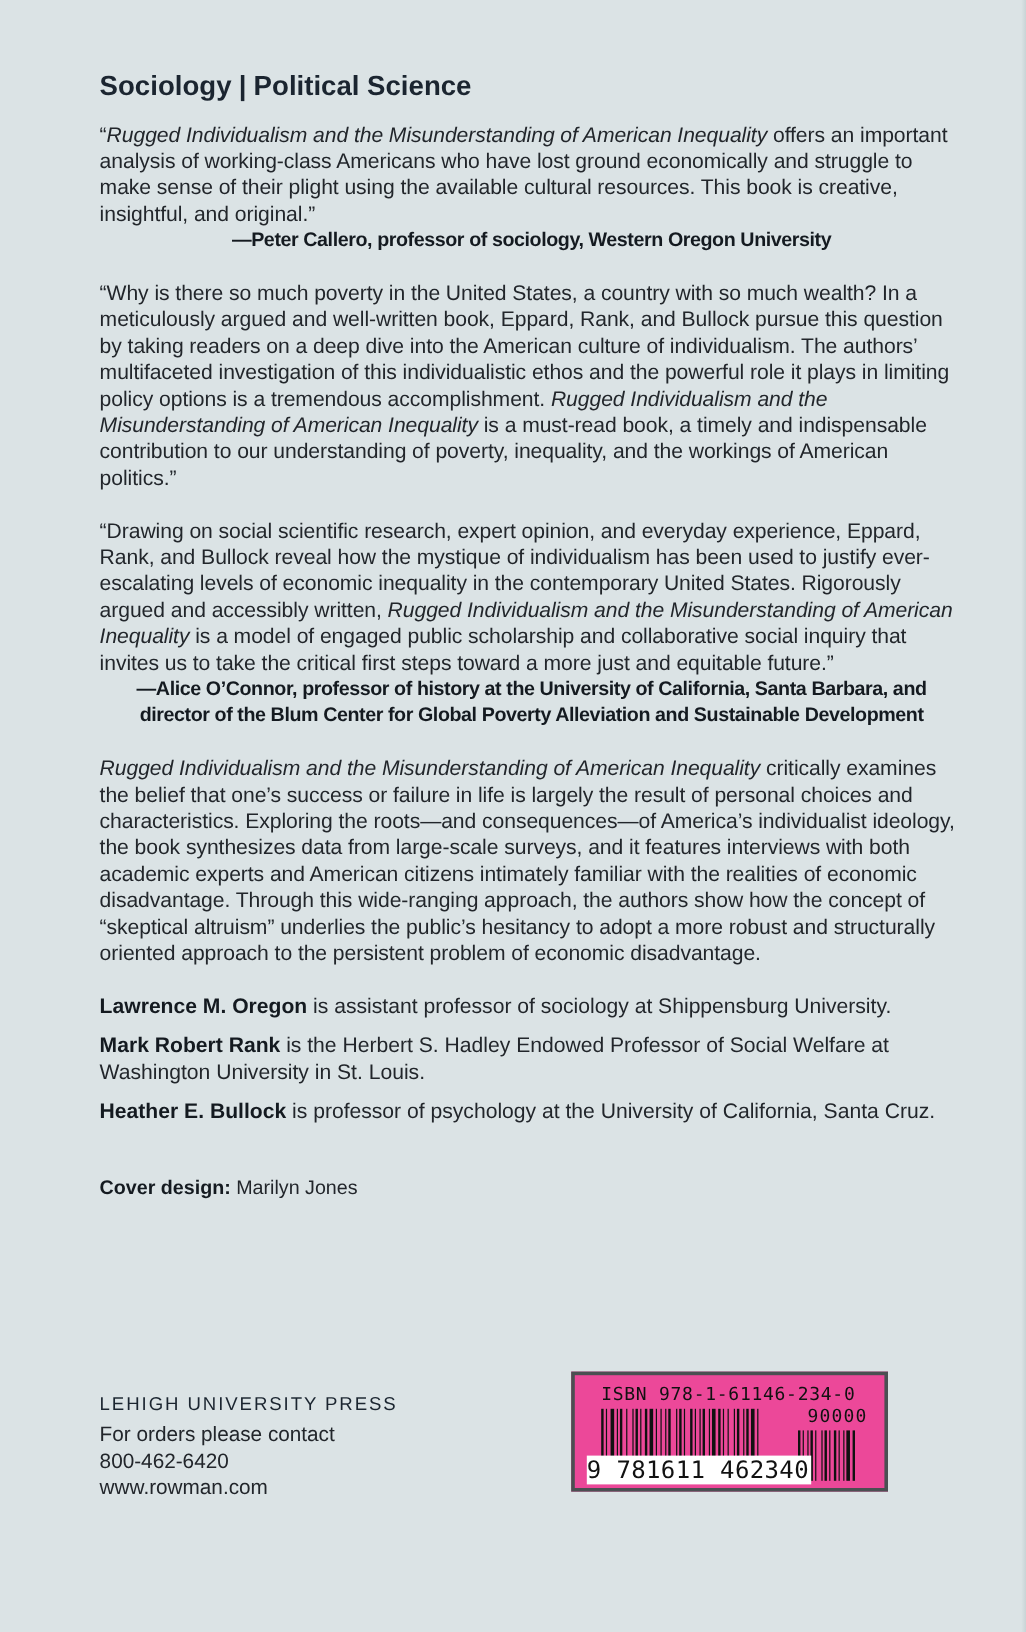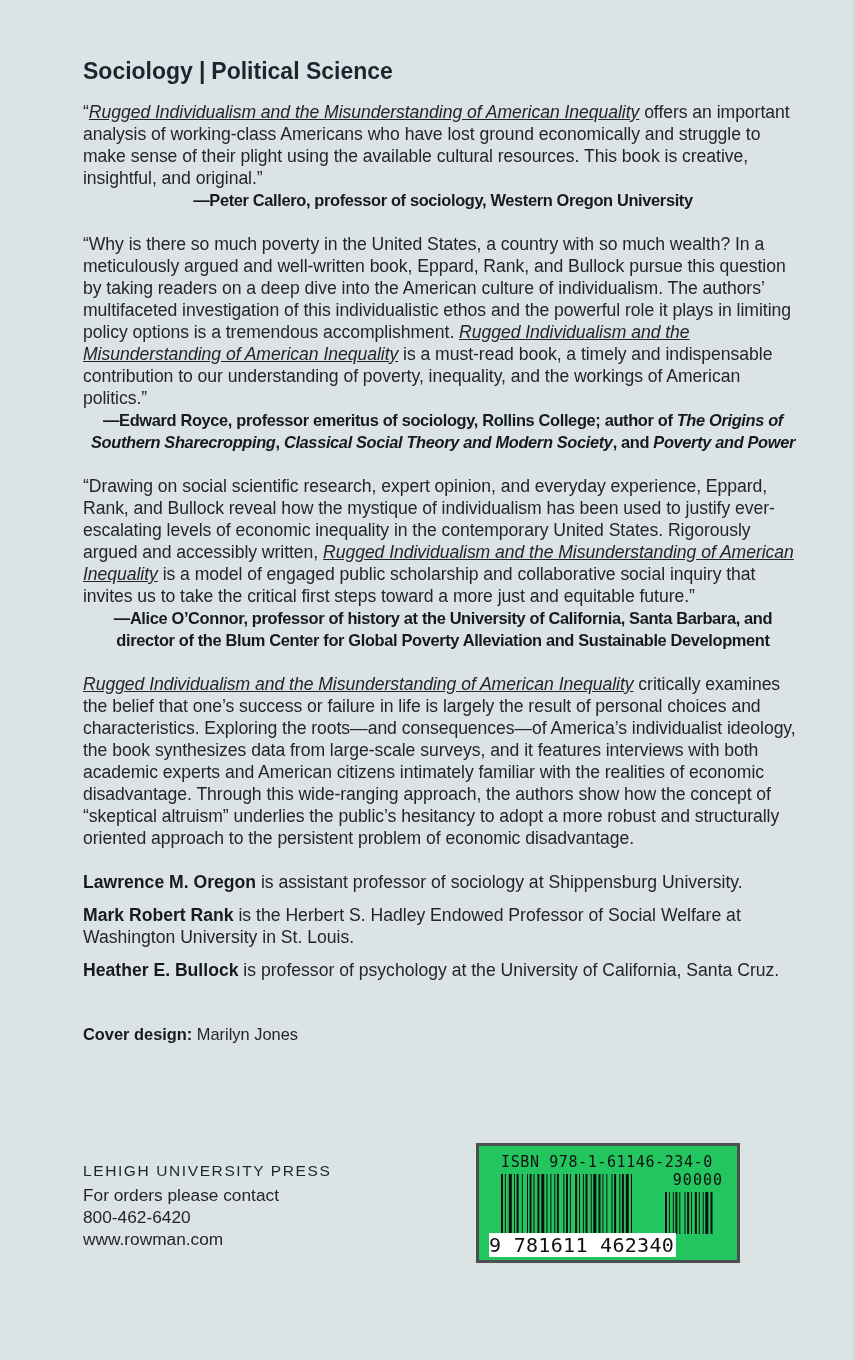--- a/index.html
+++ b/index.html
@@ -20,21 +20,21 @@
   }
   .category {
     font-size: 23px; font-weight: bold; letter-spacing: 0px;
     color: #1b2530; margin-bottom: 16px;
   }
   .category .sep { margin: 0 6px; font-weight: bold; }
   .para {
     font-size: 17.6px; line-height: 22px; color: #22262b;
     letter-spacing: -0.05px;
   }
-  .para i { font-style: italic; text-decoration: underline; }
+  .para i { font-style: italic; }
   .attrib {
     font-size: 16.4px; line-height: 22px; font-weight: bold;
     color: #141a20; letter-spacing: -0.35px;
     font-family: "Liberation Sans Narrow", "Liberation Sans", sans-serif;
     text-align: center;
   }
   .blurb { margin-bottom: 22px; }
   .desc { margin-bottom: 22px; }
   .bio { font-size: 17.6px; line-height: 22px; margin-bottom: 11px; color: #22262b; }
   .bio b { color: #141a20; }
@@ -43,22 +43,22 @@
   .credit b { color: #141a20; }
   .publisher-block {
     position: absolute; left: 83px; top: 1160px;
     font-size: 17.3px; line-height: 22px; color: #22262b;
   }
   .publisher-name {
     font-size: 15.5px; letter-spacing: 1.6px; font-weight: normal;
     color: #1b2530; margin-bottom: 2px;
   }
   .barcode-box {
-    position: absolute; left: 476px; top: 1143px; width: 264px; height: 120px;
-    background: #22c55e; border: 3px solid #4b4f52;
+    position: absolute; left: 476px; top: 1143px; width: 264px; height: 100px;
+    background: #ec4899; border: 3px solid #4b4f52;
     box-sizing: border-box;
   }
   .isbn-text {
     position: absolute; left: 22px; top: 7px;
     font-family: "DejaVu Sans Mono", monospace; font-size: 15px; letter-spacing: 0.6px;
     color: #111;
   }
   .price-text {
     position: absolute; right: 14px; top: 25px;
     font-family: "DejaVu Sans Mono", monospace; font-size: 15px; letter-spacing: 1px;
@@ -81,21 +81,20 @@
     <span>Sociology</span><span class="sep">|</span><span>Political Science</span>
   </div>
 
   <div id="blurbs">
       <div class="blurb">
         <div class="para"><span>“</span><i>Rugged Individualism and the Misunderstanding of American Inequality</i><span> offers an important analysis of working-class Americans who have lost ground economically and struggle to make sense of their plight using the available cultural resources. This book is creative, insightful, and original.”</span></div>
         <div class="attrib"><span>—Peter Callero, professor of sociology, Western Oregon University</span></div>
       </div>
       <div class="blurb">
         <div class="para"><span>“Why is there so much poverty in the United States, a country with so much wealth? In a meticulously argued and well-written book, Eppard, Rank, and Bullock pursue this question by taking readers on a deep dive into the American culture of individualism. The authors’ multifaceted investigation of this individualistic ethos and the powerful role it plays in limiting policy options is a tremendous accomplishment. </span><i>Rugged Individualism and the Misunderstanding of American Inequality</i><span> is a must-read book, a timely and indispensable contribution to our understanding of poverty, inequality, and the workings of American politics.”</span></div>
-        <div class="attrib"><span>—Edward Royce, professor emeritus of sociology, Rollins College; author of </span><i>The Origins of Southern Sharecropping</i><span>, </span><i>Classical Social Theory and Modern Society</i><span>, and </span><i>Poverty and Power</i></div>
       </div>
       <div class="blurb">
         <div class="para"><span>“Drawing on social scientific research, expert opinion, and everyday experience, Eppard, Rank, and Bullock reveal how the mystique of individualism has been used to justify ever-escalating levels of economic inequality in the contemporary United States. Rigorously argued and accessibly written, </span><i>Rugged Individualism and the Misunderstanding of American Inequality</i><span> is a model of engaged public scholarship and collaborative social inquiry that invites us to take the critical first steps toward a more just and equitable future.”</span></div>
         <div class="attrib"><span>—Alice O’Connor, professor of history at the University of California, Santa Barbara, and director of the Blum Center for Global Poverty Alleviation and Sustainable Development</span></div>
       </div>
     </div>
 
   <div class="para desc" id="description"><i>Rugged Individualism and the Misunderstanding of American Inequality</i><span> critically examines the belief that one’s success or failure in life is largely the result of personal choices and characteristics. Exploring the roots—and consequences—of America’s individualist ideology, the book synthesizes data from large-scale surveys, and it features interviews with both academic experts and American citizens intimately familiar with the realities of economic disadvantage. Through this wide-ranging approach, the authors show how the concept of “skeptical altruism” underlies the public’s hesitancy to adopt a more robust and structurally oriented approach to the persistent problem of economic disadvantage.</span></div>
 
   <div id="authors">

